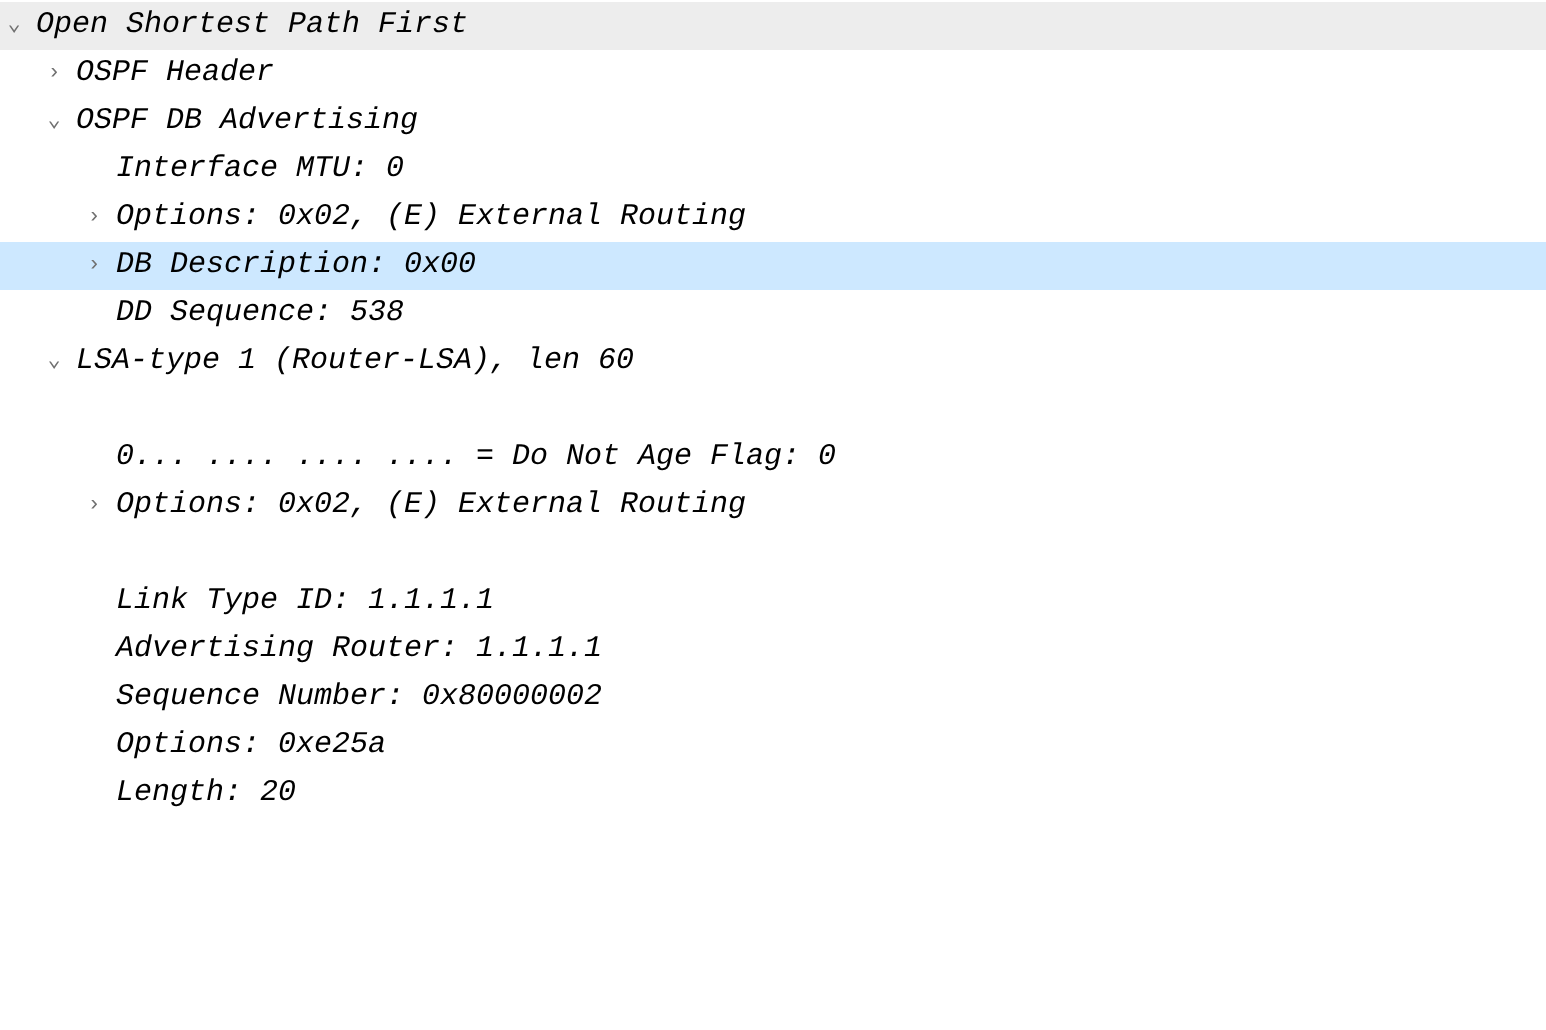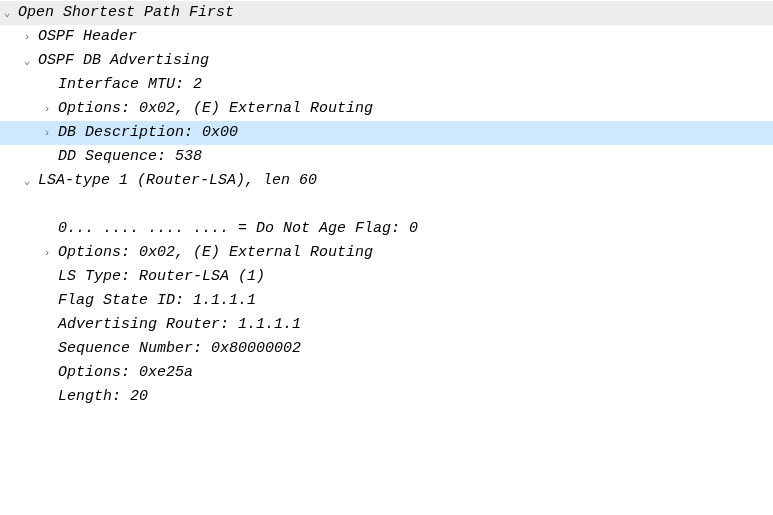--- a/index.html
+++ b/index.html
@@ -58,21 +58,21 @@
 
 <div class="row lv1">
   <span class="pad"></span>
   <span class="toggle">⌄</span>
   <span class="label">OSPF DB Advertising</span>
 </div>
 
 <div class="row lv2">
   <span class="pad"></span>
   <span class="toggle blank">·</span>
-  <span class="label">Interface MTU: 2</span>
+  <span class="label">Interface MTU: 0</span>
 </div>
 
 <div class="row lv2">
   <span class="pad"></span>
   <span class="toggle">›</span>
   <span class="label">Options: 0x02, (E) External Routing</span>
 </div>
 
 <div class="row lv2 sel">
   <span class="pad"></span>
@@ -105,27 +105,26 @@
 
 <div class="row lv2">
   <span class="pad"></span>
   <span class="toggle">›</span>
   <span class="label">Options: 0x02, (E) External Routing</span>
 </div>
 
 <div class="row lv2">
   <span class="pad"></span>
   <span class="toggle blank">·</span>
-  <span class="label">LS Type: Router-LSA (1)</span>
 </div>
 
 <div class="row lv2">
   <span class="pad"></span>
   <span class="toggle blank">·</span>
-  <span class="label">Flag State ID: 1.1.1.1</span>
+  <span class="label">Link Type ID: 1.1.1.1</span>
 </div>
 
 <div class="row lv2">
   <span class="pad"></span>
   <span class="toggle blank">·</span>
   <span class="label">Advertising Router: 1.1.1.1</span>
 </div>
 
 <div class="row lv2">
   <span class="pad"></span>

